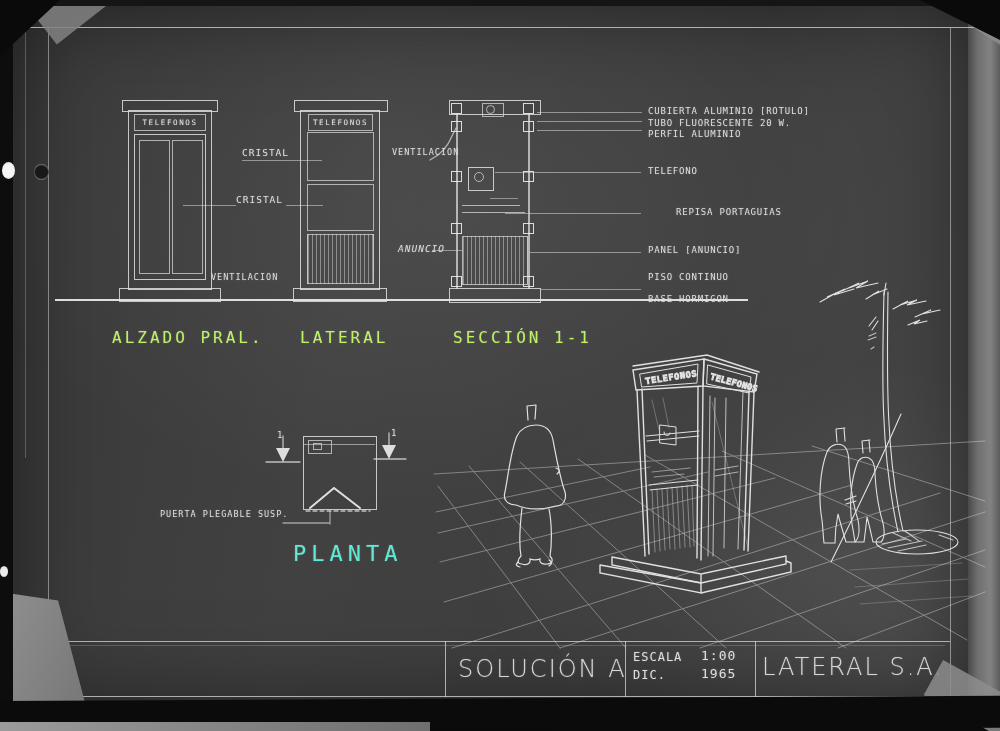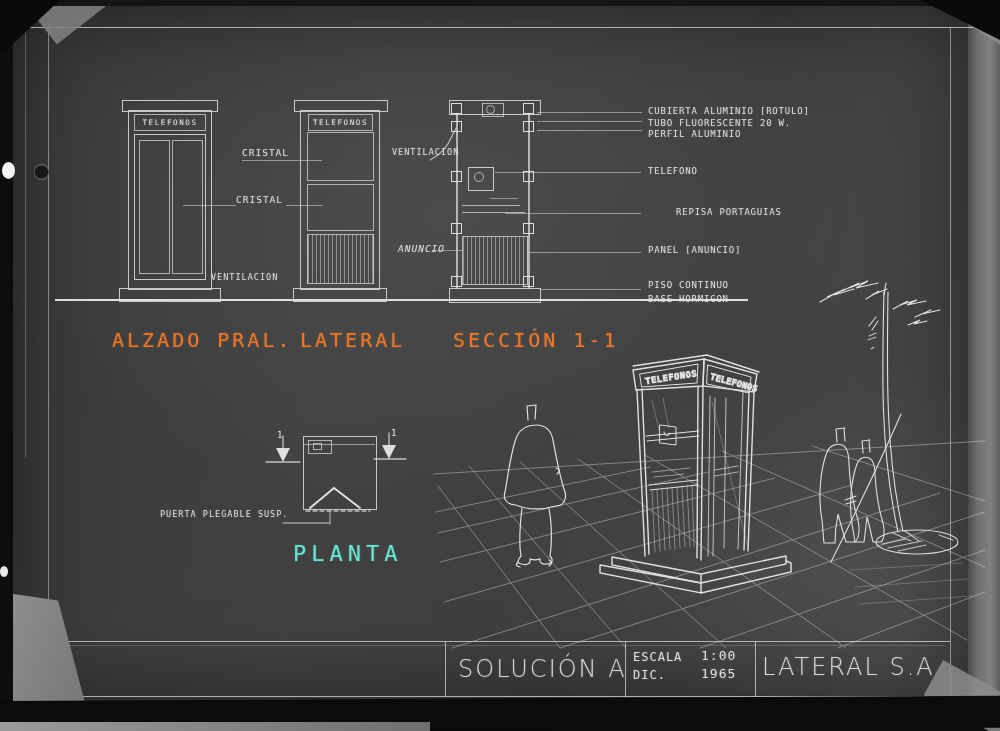--- a/index.html
+++ b/index.html
@@ -26,21 +26,21 @@
   .hatch{background:repeating-linear-gradient(90deg, rgba(225,225,225,.45) 0 1px, rgba(0,0,0,0) 1px 4px);}
   .node{position:absolute;width:9px;height:9px;border:1.3px solid rgba(235,235,235,.9);}
   
   .t{position:absolute;color:#dedede;white-space:nowrap;letter-spacing:1px;
      text-shadow:0 0 2px rgba(255,255,255,.22);}
   .lab{font-size:9.5px;}
   .small{font-size:8.5px;}
   .callout{font-size:9px;letter-spacing:.8px;}
   .sign{position:absolute;display:flex;align-items:center;justify-content:center;
         color:#e2e2e2;font-size:7.5px;letter-spacing:1.6px;text-shadow:0 0 2px rgba(255,255,255,.25);}
-  .vtitle{font-size:20px;letter-spacing:3px;color:#f97316;}
+  .vtitle{font-size:16px;letter-spacing:3px;color:#bef264;}
   .bigtitle{font-family:"DejaVu Sans", sans-serif;font-weight:300;color:#d6d6d6;}
   
   .edge{position:absolute;z-index:5;}
   .tape{position:absolute;z-index:4;background:#8d8d8d;opacity:.85;}
   .hole{position:absolute;z-index:6;border-radius:50%;}
   svg text{fill:#e3e3e3;}
 </style>
 </head>
 <body>
 
@@ -109,21 +109,21 @@
     <div class="lnh" style="left:530px;top:252px;width:111px;height:1px;opacity:.55;"></div>
     <div class="lnh" style="left:540px;top:289px;width:101px;height:1px;opacity:.55;"></div>
     <div class="lnh" style="left:545px;top:299px;width:96px;height:1px;opacity:.55;"></div>
 
     <div class="t callout" style="left:648px;top:106px;">CUBIERTA ALUMINIO [ROTULO]</div>
     <div class="t callout" style="left:648px;top:118px;">TUBO FLUORESCENTE 20 W.</div>
     <div class="t callout" style="left:648px;top:129px;">PERFIL ALUMINIO</div>
     <div class="t callout" style="left:648px;top:166px;">TELEFONO</div>
     <div class="t callout" style="left:676px;top:207px;">REPISA PORTAGUIAS</div>
     <div class="t callout" style="left:648px;top:245px;">PANEL [ANUNCIO]</div>
-    <div class="t callout" style="left:648px;top:280px;">PISO CONTINUO</div>
+    <div class="t callout" style="left:648px;top:272px;">PISO CONTINUO</div>
     <div class="t callout" style="left:648px;top:294px;">BASE HORMIGON</div>
 
     <div class="t lab" style="left:242px;top:147px;">CRISTAL</div>
     <div class="lnh" style="left:242px;top:160px;width:80px;opacity:.55;"></div>
     <div class="t lab" style="left:236px;top:194px;">CRISTAL</div>
     <div class="lnh" style="left:183px;top:205px;width:53px;opacity:.55;"></div>
     <div class="lnh" style="left:286px;top:205px;width:37px;opacity:.55;"></div>
     <div class="t small" style="left:211px;top:272px;">VENTILACION</div>
     <div class="t small" style="left:392px;top:147px;">VENTILACION</div>
     <div class="t lab" style="left:398px;top:243px;font-style:italic;">ANUNCIO</div>

